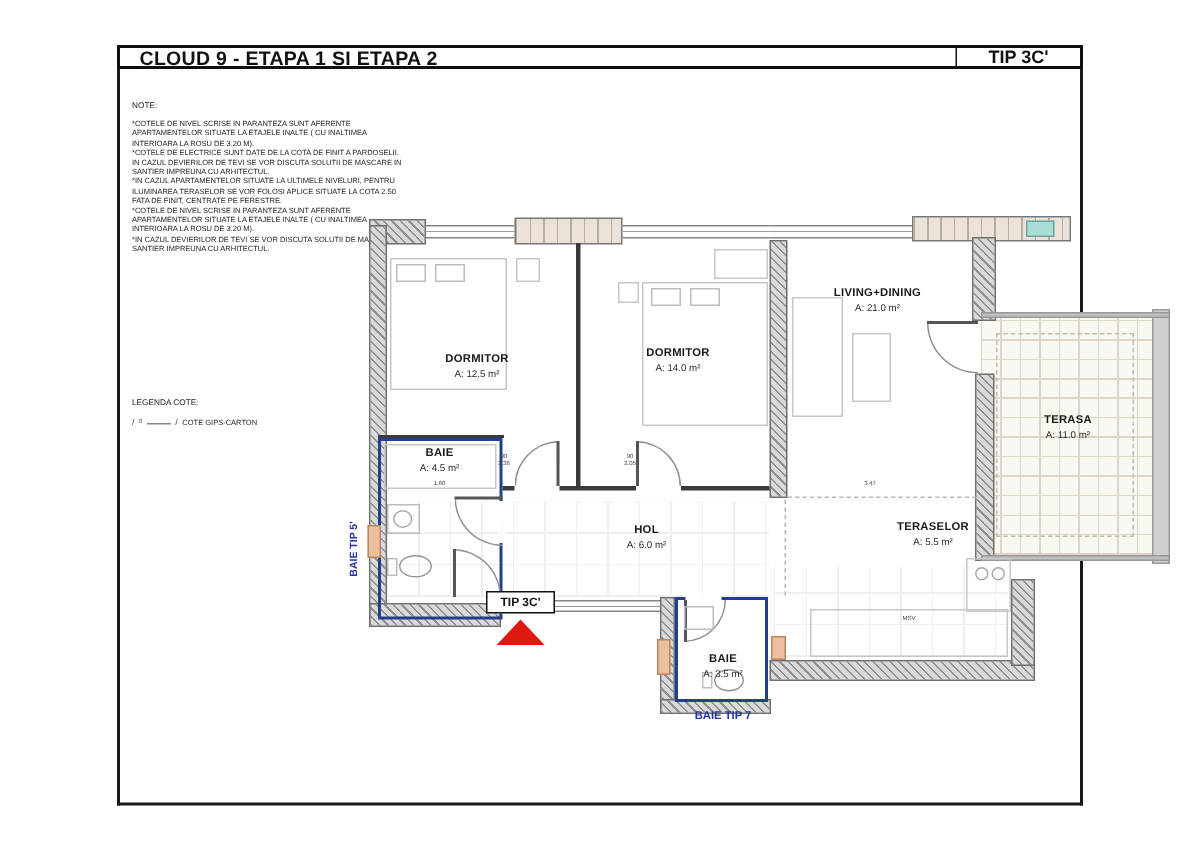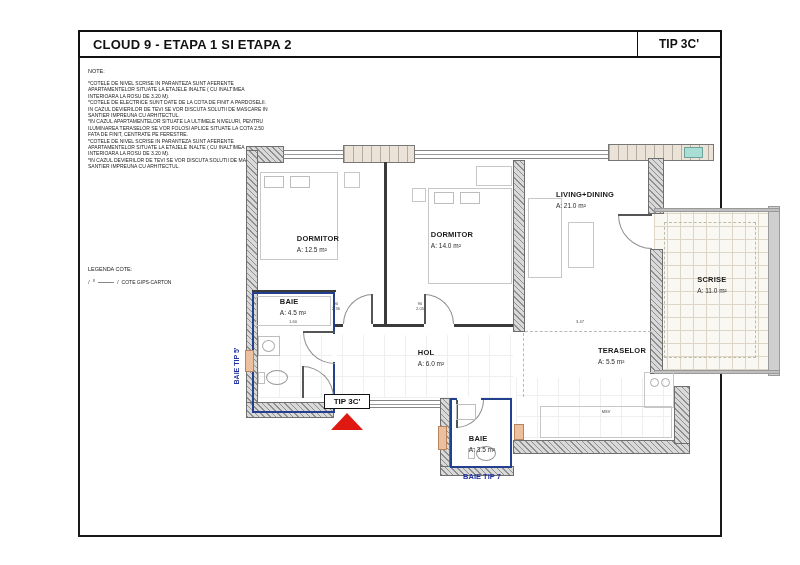--- a/index.html
+++ b/index.html
@@ -55,37 +55,37 @@
   
   .furn { border:1px solid #c7c7c7; background:transparent; }
   .furn2 { border:1px solid #bdbdbd; }
   .bath { border:2px solid #23408f; }
   .toilet { border:1px solid #979797; border-radius:50%; }
   .circle { border:1px solid #a8a8a8; border-radius:50%; }
   .pinkfix { background:#ecc09f; border:1px solid #b9855f; }
   .tealwin { background:#a8ded5; border:1px solid #6fa39a; }
 
   
-  .room-label { transform:translateX(-50%); text-align:left; white-space:nowrap; }
+  .room-label { transform:translateX(-50%); text-align:center; white-space:nowrap; }
   .rname { font-weight:bold; font-size:7.5px; color:#1a1a1a; letter-spacing:.2px; }
   .rarea { font-size:6.5px; color:#2a2a2a; margin-top:3px; }
   .dim { font-size:4px; color:#444; transform:translateX(-50%); text-align:center; white-space:pre-line; line-height:1.2; }
   .blue-label { color:#2333a2; font-weight:bold; font-size:7.5px; transform:translateX(-50%); white-space:nowrap; }
   .vlabel { color:#2333a2; font-weight:bold; font-size:7px; text-align:center; transform:rotate(-90deg); white-space:nowrap; }
   .unitbox { border:1.5px solid #111; background:#fff; font-weight:bold; font-size:8px; display:flex; align-items:center; justify-content:center; }
   .tri { width:0; height:0; border-left:16px solid transparent; border-right:16px solid transparent; border-bottom:17px solid #df1812; }
 </style>
 </head>
 <body>
 
 <div class="abs frame" style="left:78px;top:30px;width:2px;height:507px"></div>
 <div class="abs frame" style="left:720px;top:30px;width:2px;height:507px"></div>
 <div class="abs frame" style="left:78px;top:535px;width:644px;height:2px"></div>
 
-<div class="abs titlebar" style="left:78px;top:30px;width:644px;height:28px">
+<div class="abs titlebar" style="left:78px;top:30px;width:644px;height:16px">
   <div class="title-left">CLOUD 9 - ETAPA 1 SI ETAPA 2</div>
   <div class="title-cell">TIP 3C'</div>
 </div>
 
 <div class="abs note-head" style="left:88px;top:68px">NOTE:</div>
 <div class="abs note-body" style="left:88px;top:80px">*COTELE DE NIVEL SCRISE IN PARANTEZA SUNT AFERENTE
 APARTAMENTELOR SITUATE LA ETAJELE INALTE ( CU INALTIMEA
 INTERIOARA LA ROSU DE 3.20 M).
 *COTELE DE ELECTRICE SUNT DATE DE LA COTA DE FINIT A PARDOSELII.
 IN CAZUL DEVIERILOR DE TEVI SE VOR DISCUTA SOLUTII DE MASCARE IN
@@ -193,21 +193,21 @@
 </div>
 <div class="abs room-label" style="left:452px;top:230px">
   <div class="rname">DORMITOR</div>
   <div class="rarea">A: 14.0 m²</div>
 </div>
 <div class="abs room-label" style="left:585px;top:190px">
   <div class="rname">LIVING+DINING</div>
   <div class="rarea">A: 21.0 m²</div>
 </div>
 <div class="abs room-label" style="left:712px;top:275px">
-  <div class="rname">SCRISE</div>
+  <div class="rname">TERASA</div>
   <div class="rarea">A: 11.0 m²</div>
 </div>
 <div class="abs room-label" style="left:622px;top:346px">
   <div class="rname">TERASELOR</div>
   <div class="rarea">A: 5.5 m²</div>
 </div>
 <div class="abs room-label" style="left:431px;top:348px">
   <div class="rname">HOL</div>
   <div class="rarea">A: 6.0 m²</div>
 </div>

